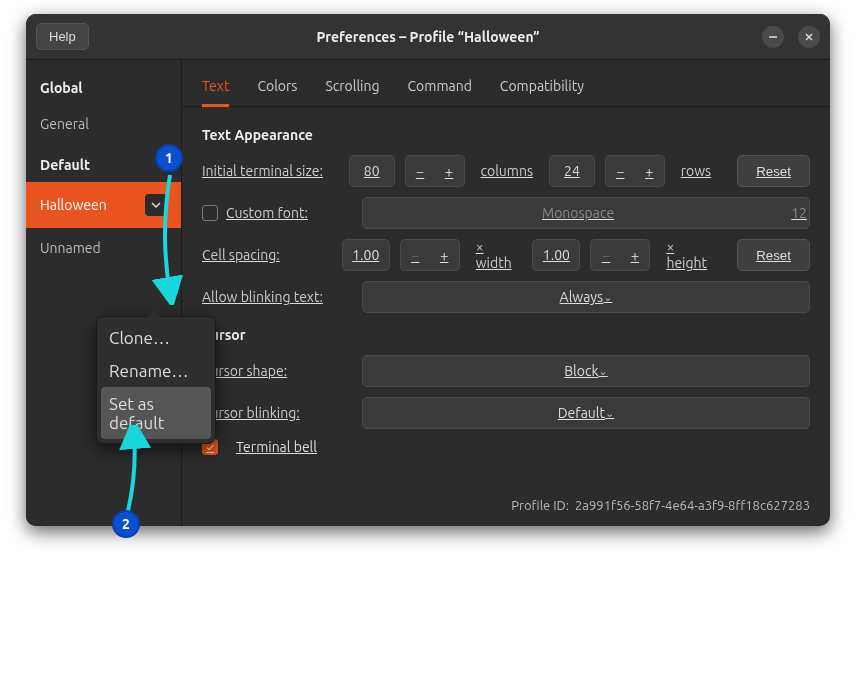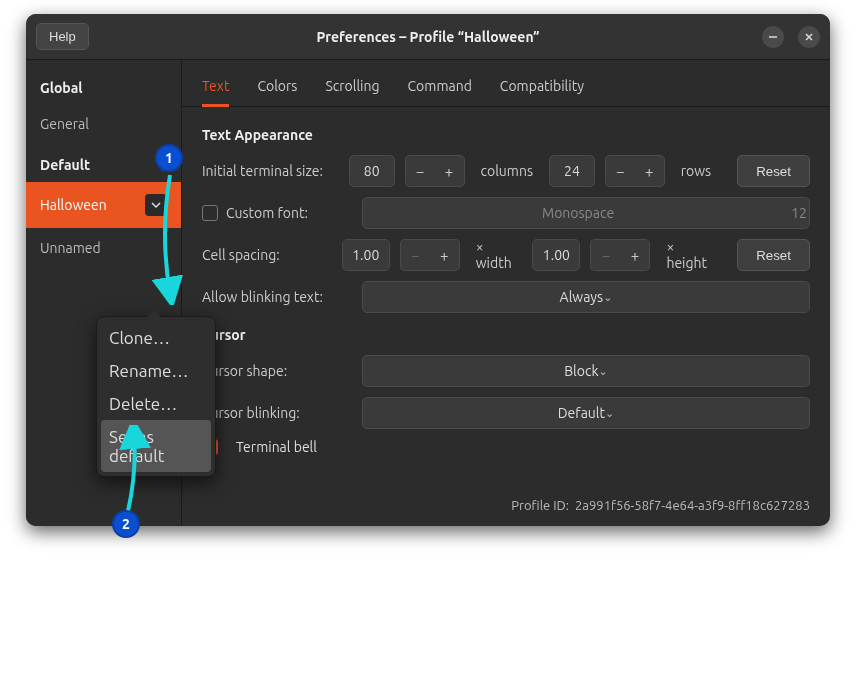--- a/index.html
+++ b/index.html
@@ -86,21 +86,21 @@
   .plus { font-size: 16px; color: #ccc; font-weight: normal; }
   .main { flex: 1; display: flex; flex-direction: column; padding: 0; min-width: 0; }
   .tabs {
     display: flex; gap: 28px; padding: 10px 20px 0;
     border-bottom: 1px solid #1b1b1b;
   }
   .tab { padding: 8px 0 10px; color: #ccc; font-size: 14px; }
   .tab.active { color: #e95420; border-bottom: 3px solid #e95420; margin-bottom: -1px; }
   .content { padding: 14px 20px; overflow: auto; flex: 1; }
   .section-title { font-weight: bold; color: #eee; margin: 6px 0 12px; }
-  .row { display: flex; align-items: center; gap: 10px; margin-bottom: 10px; }
+  .row { display: flex; align-items: center; gap: 10px; margin-bottom: 10px; text-decoration: underline; }
   .label { width: 150px; color: #ccc; }
   .num-field, .sel, .font-field {
     background: #3a3a3a; border: 1px solid #4a4a4a; border-radius: 5px;
     color: #ddd; height: 32px; display: flex; align-items: center;
   }
   .num-field { padding: 0 10px; width: 48px; justify-content: center; }
   .step-btn {
     width: 30px; height: 32px; background: #3a3a3a; border: 1px solid #4a4a4a;
     display: flex; align-items: center; justify-content: center; color: #ccc;
     font-size: 15px;
@@ -289,21 +289,20 @@
         <span>Profile ID:</span>
         &nbsp;<span>2a991f56-58f7-4e64-a3f9-8ff18c627283</span>
       </div>
     </div>
   </div>
 </div>
 
 <div class="ctx">
   <div class="ctx-item">Clone…</div>
   <div class="ctx-item">Rename…</div>
-  <div class="ctx-item">Delete…</div>
   <div class="ctx-item hover">Set as default</div>
 </div>
 
 <svg class="arrow" style="left:150px; top:165px;" width="40" height="140">
   <defs>
       <marker id="ah1" markerWidth="8" markerHeight="8" refX="4" refY="4" orient="auto">
         <path d="M0,0 L8,4 L0,8 Z" fill="#18d6db"></path>
       </marker>
     </defs>
   <path d="M20,10 Q10,70 20,128" stroke="#18d6db" stroke-width="4" fill="none" marker-end="url(#ah1)"></path>

